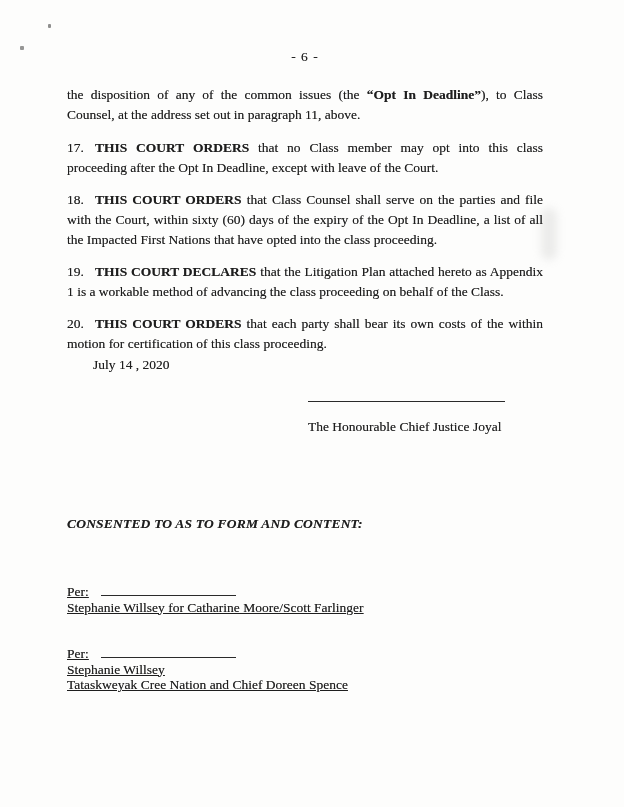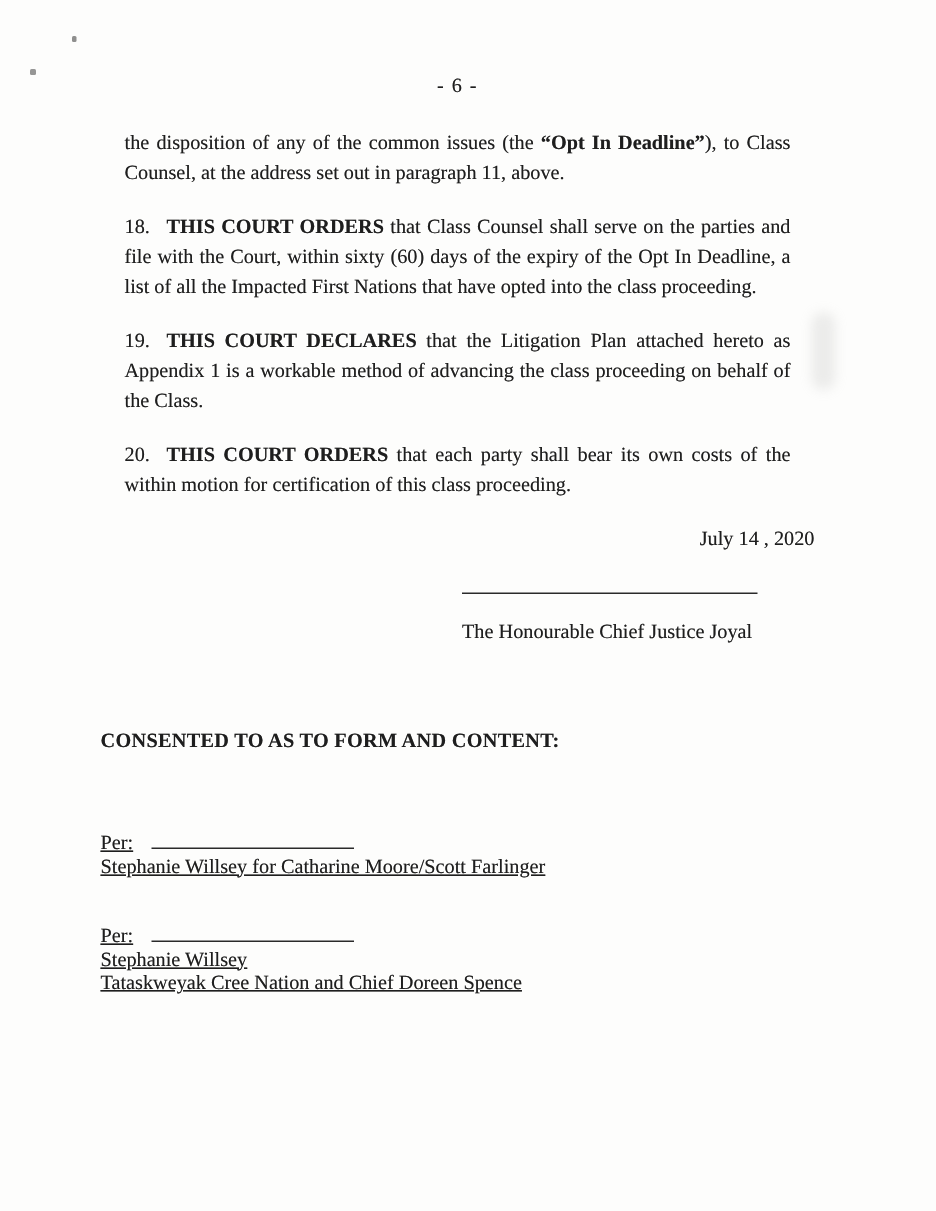--- a/index.html
+++ b/index.html
@@ -28,53 +28,53 @@
     line-height: 20px;
   }
   .pagenum {
     margin-top: 50px;
     text-align: center;
     line-height: 14px;
     letter-spacing: 1px;
   }
   .para {
     text-align: justify;
-    margin: 16px;
+    margin: 0;
   }
   .p-intro { margin-top: 21px; }
   .p-order { margin-top: 12px; }
   .p-17 { margin-top: 13px; }
   .num {
     display: inline-block;
     width: 28px;
   }
   b { font-weight: bold; }
   .date-line {
-    margin-top: 11px;
+    margin-top: 1px;
     margin-left: 26px;
-    text-align: right;
   }
   .judge-block {
     margin-top: 26px;
     margin-left: 241px;
     width: 197px;
   }
   .judge-rule {
     border-top: 1.5px solid #2a2a2a;
     height: 0;
   }
   .judge-name {
     padding-top: 15px;
     white-space: nowrap;
     font-family: Liberation Serif, serif;
   }
   .consent-heading {
-    margin-top: 53px;
+    margin-top: 77px;
     font-weight: bold;
     letter-spacing: 0.2px;
+    font-style: italic;
   }
   .sig-block {
     line-height: 15.5px;
     text-decoration: underline;
   }
   .sig-1 { margin-top: 50px; }
   .sig-2 { margin-top: 31px; }
   .per-line { white-space: nowrap; }
   .per-rule {
     display: inline-block;
@@ -109,20 +109,21 @@
   <div class="speck speck-1"></div>
   <div class="speck speck-2"></div>
   <div class="smudge"></div>
 
   <div class="content">
 
     <div class="pagenum">- 6 -</div>
 
     <p class="para p-intro"><span>the disposition of any of the common issues (the </span><b>“Opt In Deadline”</b><span>), to Class Counsel, at the address set out in paragraph 11, above.</span></p>
 
+    <p class="para p-order p-17"><span class="num">17.</span><b>THIS COURT ORDERS</b><span> that no Class member may opt into this class proceeding after the Opt In Deadline, except with leave of the Court.</span></p>
 
     <p class="para p-order"><span class="num">18.</span><b>THIS COURT ORDERS</b><span> that Class Counsel shall serve on the parties and file with the Court, within sixty (60) days of the expiry of the Opt In Deadline, a list of all the Impacted First Nations that have opted into the class proceeding.</span></p>
 
     <p class="para p-order"><span class="num">19.</span><b>THIS COURT DECLARES</b><span> that the Litigation Plan attached hereto as Appendix 1 is a workable method of advancing the class proceeding on behalf of the Class.</span></p>
 
     <p class="para p-order"><span class="num">20.</span><b>THIS COURT ORDERS</b><span> that each party shall bear its own costs of the within motion for certification of this class proceeding.</span></p>
 
     <div class="date-line">July 14 , 2020</div>
 
     <div class="judge-block">

